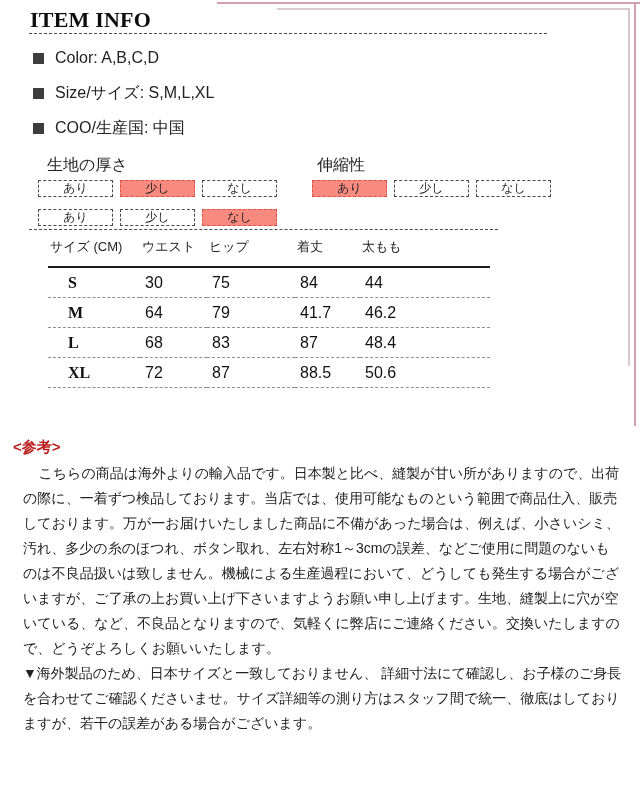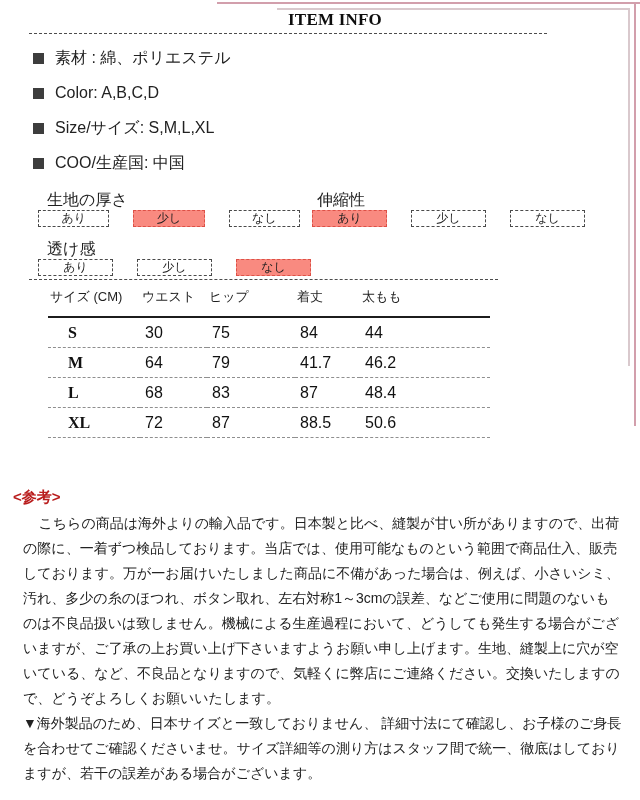--- a/index.html
+++ b/index.html
@@ -16,42 +16,41 @@
 
   
   .frame-top-outer  { position:absolute; top:2px;  left:217px; width:423px; height:2px; background:#d29fac; }
   .frame-top-inner  { position:absolute; top:8px;  left:277px; width:353px; height:2px; background:#d9c9cd; }
   .frame-right-outer{ position:absolute; top:2px;  left:634px; width:2px;  height:424px; background:#d29fac; }
   .frame-right-inner{ position:absolute; top:8px;  left:628px; width:2px;  height:358px; background:#d9c9cd; }
 
   .serif-title {
     font-family: "Liberation Serif", "DejaVu Serif", serif;
     font-weight: bold;
-    font-size: 17px;
+    font-size: 22px;
     line-height: 20px;
     color: #0d0d0d;
     letter-spacing: 0.2px;
-    text-align: center;
   }
   .title-item-info { margin: 10px 0 0 30px; }
   .title-size      { margin: 26px 0 0 30px; }
 
   .dashed-rule { height: 0; border-top: 1px dashed #4d4d4d; }
   .rule-1 { margin: 3px 0 0 29px; width: 518px; }
   .rule-2 { margin: 3px 0 0 29px; width: 469px; }
 
   .bullet-list { margin: 16px 0 0 33px; padding: 0; list-style: none; }
   .bullet-item { display: flex; align-items: center; height: 16px; margin: 0 0 19px 0; font-size: 16px; color: #222; }
   .bullet-square { width: 11px; height: 11px; background: #3d3d3d; margin-right: 11px; flex: none; }
 
   .attr-area { margin: 4px 0 0 30px; }
   .attr-row-top { display: flex; }
   .attr-group.first { width: 270px; }
   .attr-name { font-size: 16px; line-height: 20px; margin-left: 17px; color: #1e1e1e; }
-  .chip-row { display: flex; gap: 24px; }
+  .chip-row { display: flex; gap: 7px; margin-top: 5px; }
   .chips-a { margin-left: 8px; }
   .chips-b { margin-left: 12px; }
   .chip {
     width: 75px; height: 17px;
     border: 1px dashed #4a4a4a;
     font-size: 12px; line-height: 15px;
     text-align: center; color: #1e1e1e;
   }
   .chip.selected { background: #f98a80; border-color: #dd5046; }
   .attr-group.sheer { margin-top: 12px; }
@@ -89,24 +88,20 @@
   <div class="frame-top-inner"></div>
   <div class="frame-right-outer"></div>
   <div class="frame-right-inner"></div>
 
   <div class="serif-title title-item-info">ITEM INFO</div>
   <div class="dashed-rule rule-1"></div>
 
   <ul class="bullet-list">
     <li class="bullet-item">
       <span class="bullet-square"></span>
-      <span>素材 : 綿、ポリエステル</span>
-    </li>
-    <li class="bullet-item">
-      <span class="bullet-square"></span>
       <span>Color: A,B,C,D</span>
     </li>
     <li class="bullet-item">
       <span class="bullet-square"></span>
       <span>Size/サイズ: S,M,L,XL</span>
     </li>
     <li class="bullet-item">
       <span class="bullet-square"></span>
       <span>COO/生産国: 中国</span>
     </li>
@@ -125,21 +120,20 @@
       <div class="attr-group">
         <div class="attr-name">伸縮性</div>
         <div class="chip-row chips-b">
           <div class="chip selected">あり</div>
           <div class="chip">少し</div>
           <div class="chip">なし</div>
         </div>
       </div>
     </div>
     <div class="attr-group sheer">
-      <div class="attr-name">透け感</div>
       <div class="chip-row chips-a">
         <div class="chip">あり</div>
         <div class="chip">少し</div>
         <div class="chip selected">なし</div>
       </div>
     </div>
   </div>
 
   <div class="dashed-rule rule-2"></div>
 

